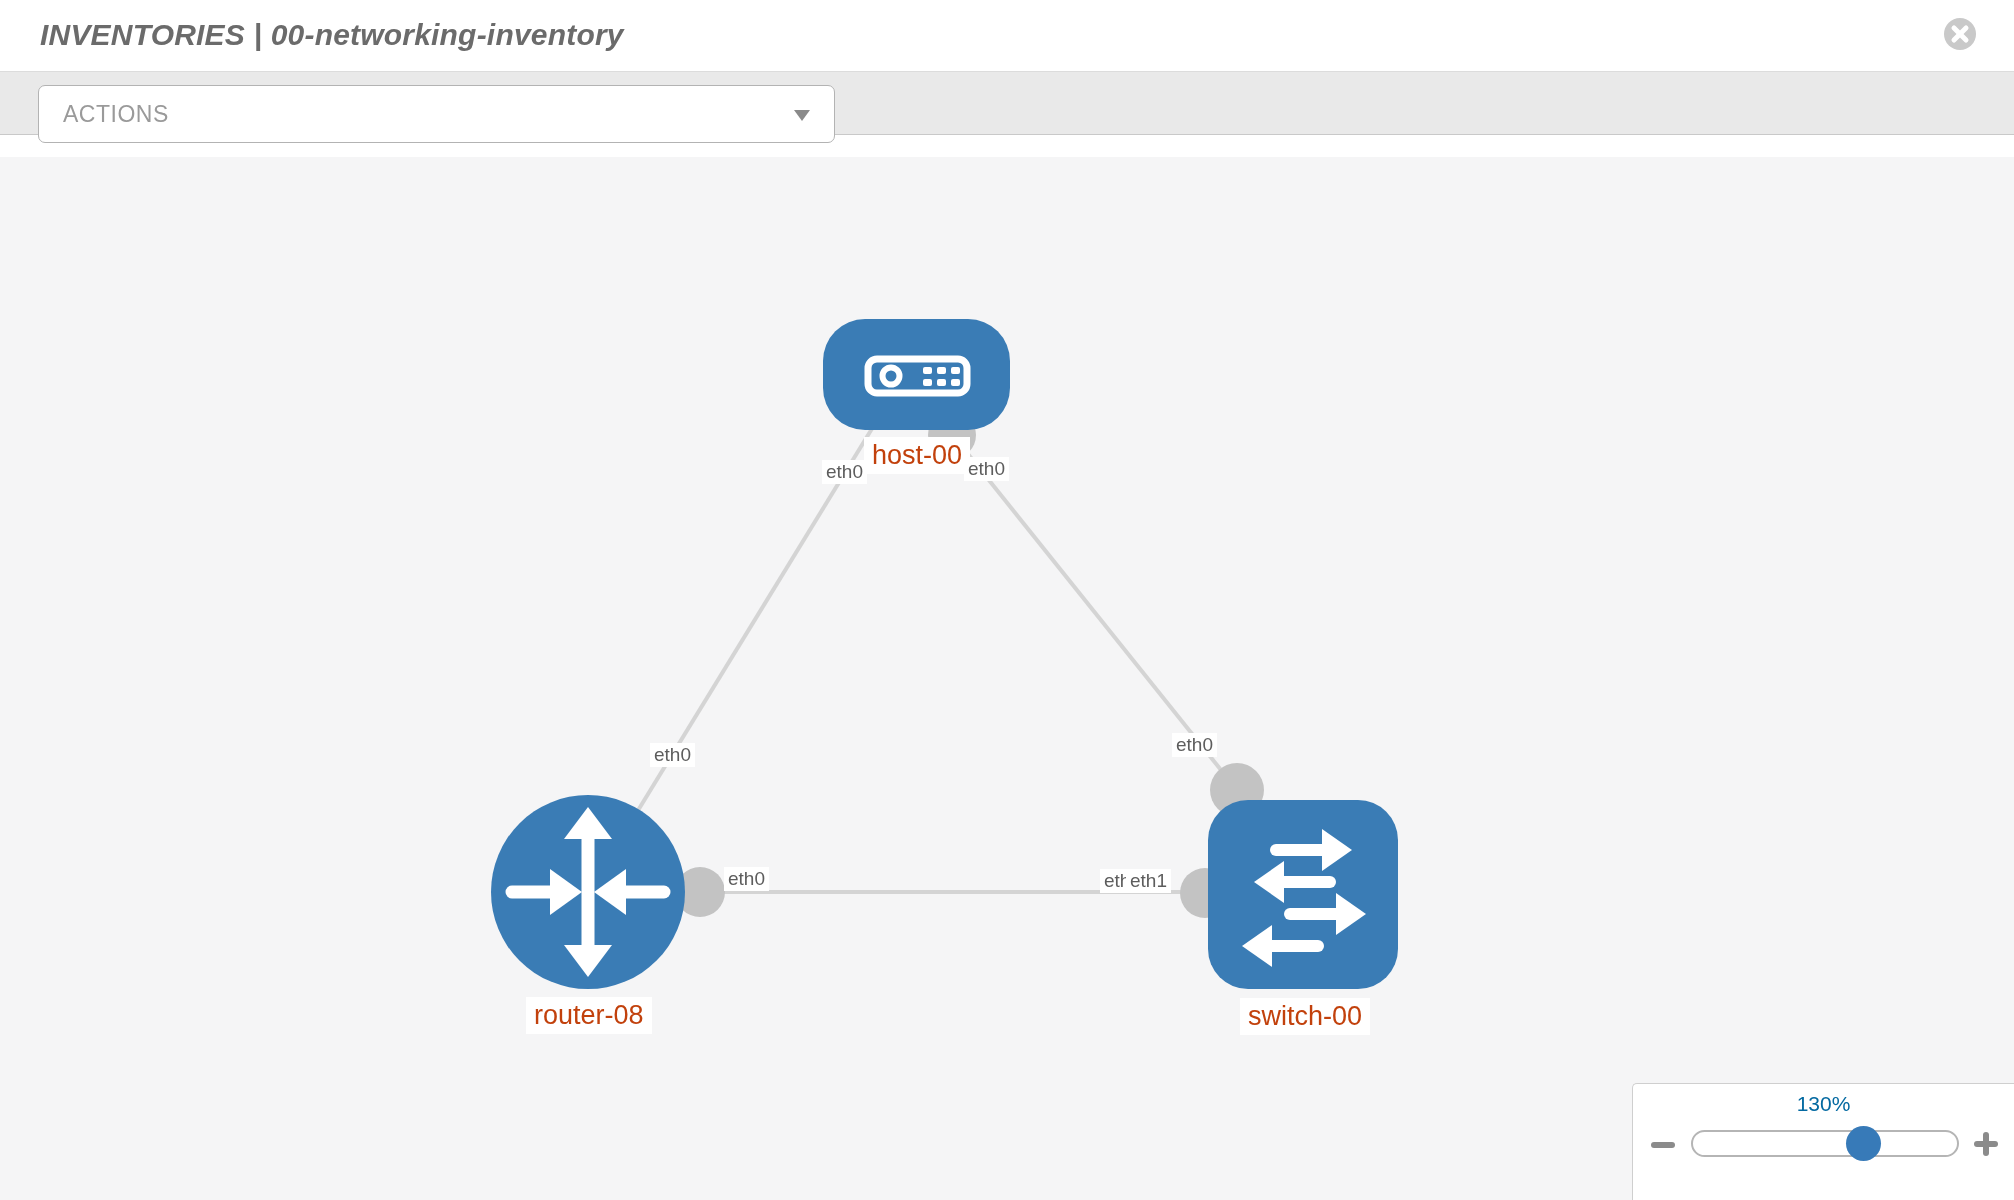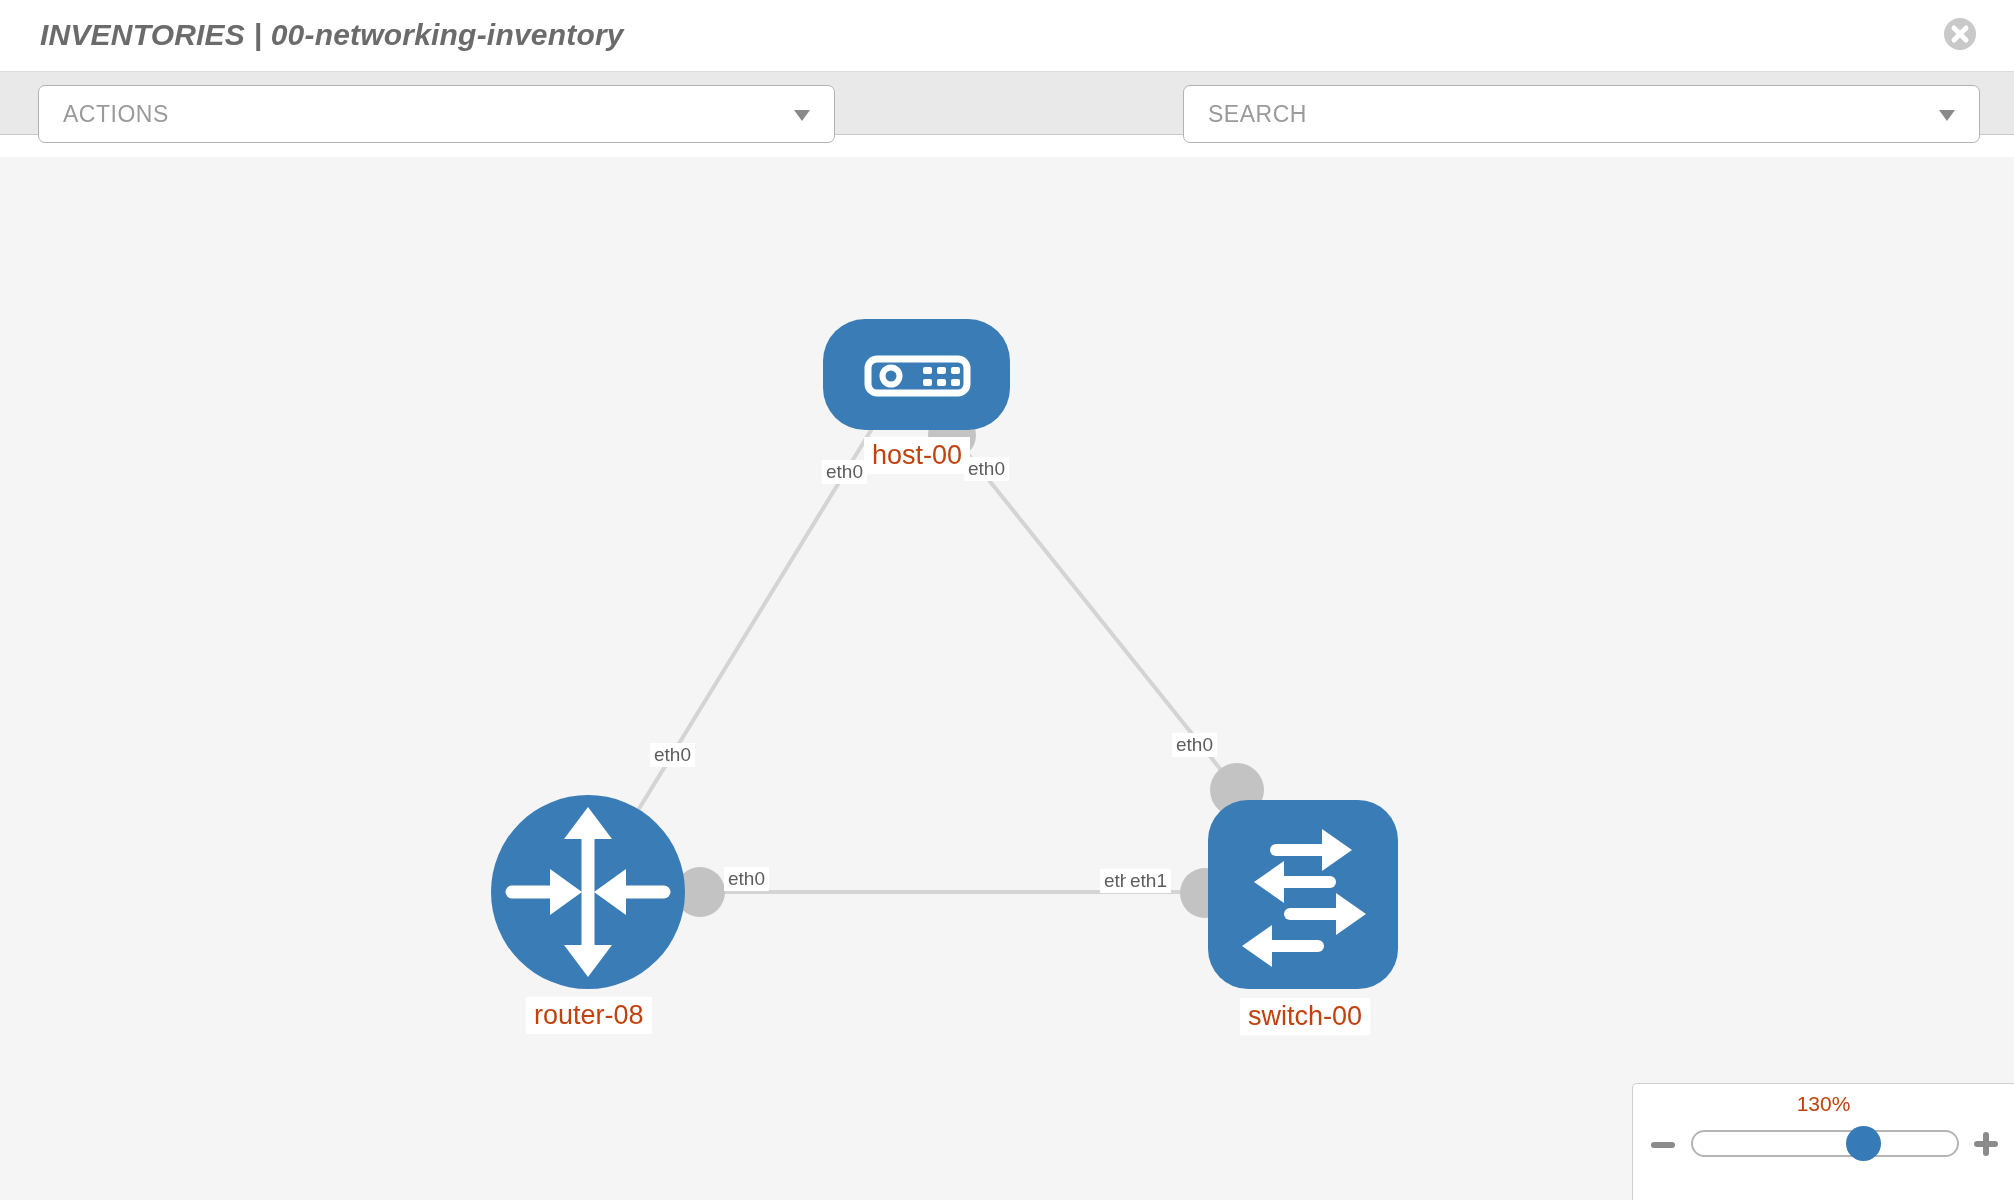--- a/index.html
+++ b/index.html
@@ -38,21 +38,21 @@
   .node-label { position:absolute; background:#ffffff; color:#c2410c;
                 font-size:27px; padding:3px 8px; white-space:nowrap; }
   .if-label { position:absolute; background:#ffffff; color:#5d5d5d;
               font-size:19px; padding:1px 4px; white-space:nowrap; }
 
   
   .zoom-panel { position:absolute; left:1632px; top:1083px; width:382px; height:117px;
                 background:#ffffff; border:1px solid #cfcfcf; border-right:none;
                 border-bottom:none; border-top-left-radius:5px; }
   .zoom-percent { position:absolute; top:8px; left:0; width:100%; text-align:center;
-                  font-size:21px; color:#c2410c; }
+                  font-size:21px; color:#0369a1; }
   .zoom-minus { position:absolute; left:16px; top:47px; width:28px; height:28px; cursor:pointer; }
   .zoom-plus  { position:absolute; left:339px; top:46px; width:28px; height:28px; cursor:pointer; }
   .zoom-track { position:absolute; left:58px; top:46px; width:268px; height:27px;
                 background:#ffffff; border:2px solid #b5b5b5; border-radius:14px; cursor:pointer; }
   .zoom-thumb { position:absolute; left:213px; top:42px; width:35px; height:35px;
                 border-radius:50%; background:#377ab8; cursor:grab; }
 </style>
 </head>
 <body>
 
@@ -90,24 +90,20 @@
         <g transform="rotate(-45 12 12)" fill="#8e959c">
           <circle cx="12" cy="5.5" r="4.8"></circle>
           <circle cx="12" cy="5" r="1.9" fill="#e9e9e9"></circle>
           <rect x="10.6" y="9.2" width="2.8" height="12.5" rx="1.4"></rect>
           <rect x="13" y="14.8" width="3.6" height="2.3" rx="1"></rect>
           <rect x="13" y="18.4" width="3.1" height="2.3" rx="1"></rect>
         </g>
       </svg>
     </div>
 
-    <div class="select-box search-box">
-      <span class="label">SEARCH</span>
-      <span class="caret"></span>
-    </div>
   </div>
 
   <div class="canvas">
 
     <svg class="topo" width="2014" height="1043" viewBox="0 0 2014 1043">
 
       <g stroke="#d4d4d4" stroke-width="4">
         <line x1="588" y1="735" x2="873" y2="270"></line>
         <line x1="952" y1="277" x2="1237" y2="633"></line>
         <line x1="588" y1="735" x2="1303" y2="735"></line>

